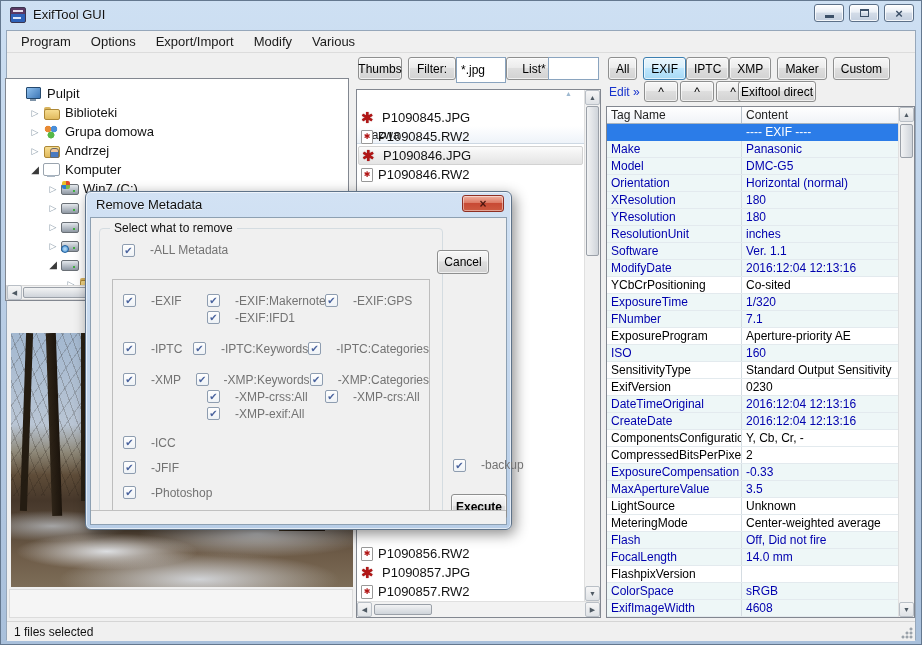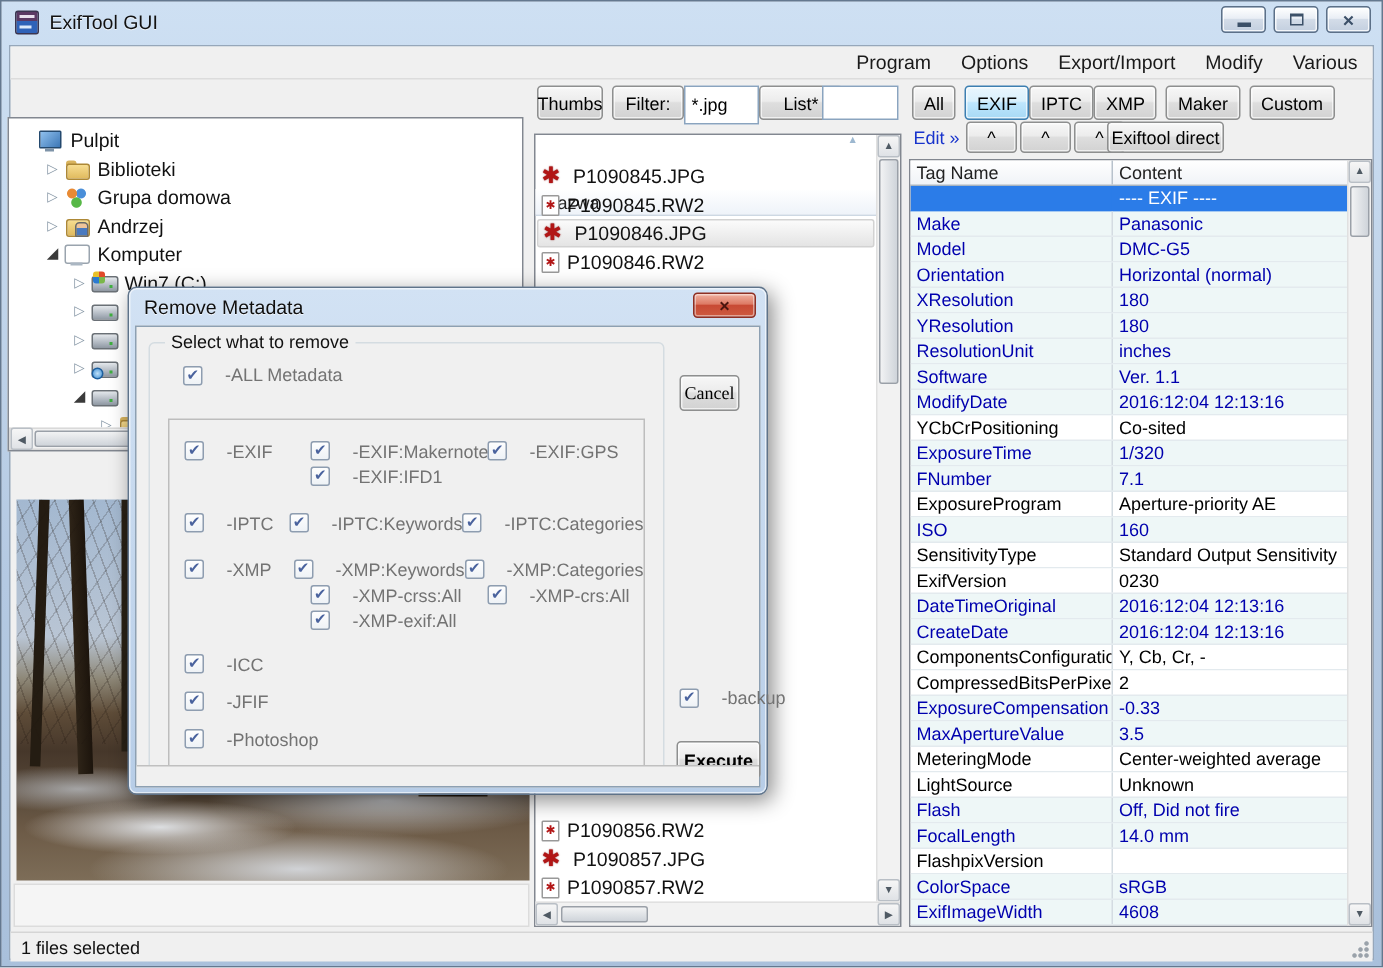--- a/index.html
+++ b/index.html
@@ -21,21 +21,21 @@
     background:linear-gradient(#ffffff,#e9eef5 45%,#d3dce8 50%,#c3cfdf);
     display:flex;align-items:center;justify-content:center;box-shadow:inset 0 0 0 1px rgba(255,255,255,.8);}
   .g-min{width:9px;height:3px;background:#3c5068;margin-top:6px;}
   .g-max{width:9px;height:8px;border:1px solid #3c5068;border-top:2px solid #3c5068;background:transparent;}
   .g-close{font-size:13px;font-weight:bold;color:#3c5068;line-height:1;}
 
   .client{position:absolute;left:5px;top:29px;right:5px;bottom:4px;background:#f0f0f0;border:1px solid #96a7ba;}
 
   
   .menubar{position:absolute;left:6px;top:30px;right:6px;height:22px;background:#f0f0f0;
-    border-bottom:1px solid #dcdcdc;display:flex;align-items:center;padding-left:4px;justify-content:flex-end;}
+    border-bottom:1px solid #dcdcdc;display:flex;align-items:center;padding-left:4px;}
   .menu-item{padding:2px 10px;font-size:13px;color:#1a1a1a;}
 
   
   .btn{display:flex;align-items:center;justify-content:center;font-size:12px;color:#000;
     background:linear-gradient(#f7f7f7,#ececec 45%,#dedede 50%,#d2d2d2);
     border:1px solid #8e8f8f;border-radius:3px;box-shadow:inset 0 0 0 1px rgba(255,255,255,.65);}
   .btn.active{background:linear-gradient(#eaf6fd,#d9f0fc 45%,#bee6fd 50%,#a7d9f5);border-color:#3c7fb1;}
   .tb-input{position:absolute;border:1px solid #8aa4bf;background:#fff;font-size:12px;
     font-family:"Liberation Sans",sans-serif;padding:2px 4px;}
 
@@ -165,21 +165,21 @@
   .innerbox{position:absolute;left:12px;top:50px;width:318px;height:240px;border:1px solid #bdbdbd;padding:12px 0 0 10px;overflow:hidden;}
   .gline{display:flex;height:17px;}
   .gcell{display:flex;align-items:center;}
   .gcell.c0{width:84px;}
   .gcell.c1{width:118px;}
   .gcell.c2{flex:1;}
   .cb{display:flex;align-items:center;}
   .cbbox{width:13px;height:13px;border:1px solid #8e9db0;border-radius:2px;background:linear-gradient(#fefefe,#eef2f6);
     font-size:10px;line-height:11px;color:#4a639e;text-align:center;flex:none;}
   .cblabel{margin-left:15px;font-size:12px;color:#737373;white-space:nowrap;}
-  .cancel-btn{position:absolute;left:362px;top:32px;width:40px;height:24px;font-family:Liberation Serif, serif;}
+  .cancel-btn{position:absolute;left:346px;top:32px;width:52px;height:24px;}
   .backup-cb{position:absolute;left:362px;top:240px;}
   .execute-btn{position:absolute;left:360px;top:276px;width:56px;height:25px;font-weight:bold;}
   .dlg-strip{position:absolute;left:0;right:0;bottom:0;height:14px;border-top:1px solid #c0c0c0;background:#f0f0f0;}
 </style>
 </head>
 <body>
 
 <div id="stage">
 <div class="window">
 
@@ -457,26 +457,26 @@
           </div>
           <div class="trow w">
             <div class="tc tag">ExposureCompensation</div>
             <div class="tc content">-0.33</div>
           </div>
           <div class="trow w">
             <div class="tc tag">MaxApertureValue</div>
             <div class="tc content">3.5</div>
           </div>
           <div class="trow">
+            <div class="tc tag">LightSource</div>
+            <div class="tc content">Unknown</div>
+          </div>
+          <div class="trow">
             <div class="tc tag">MeteringMode</div>
             <div class="tc content">Center-weighted average</div>
-          </div>
-          <div class="trow">
-            <div class="tc tag">LightSource</div>
-            <div class="tc content">Unknown</div>
           </div>
           <div class="trow w">
             <div class="tc tag">Flash</div>
             <div class="tc content">Off, Did not fire</div>
           </div>
           <div class="trow w">
             <div class="tc tag">FocalLength</div>
             <div class="tc content">14.0 mm</div>
           </div>
           <div class="trow">

